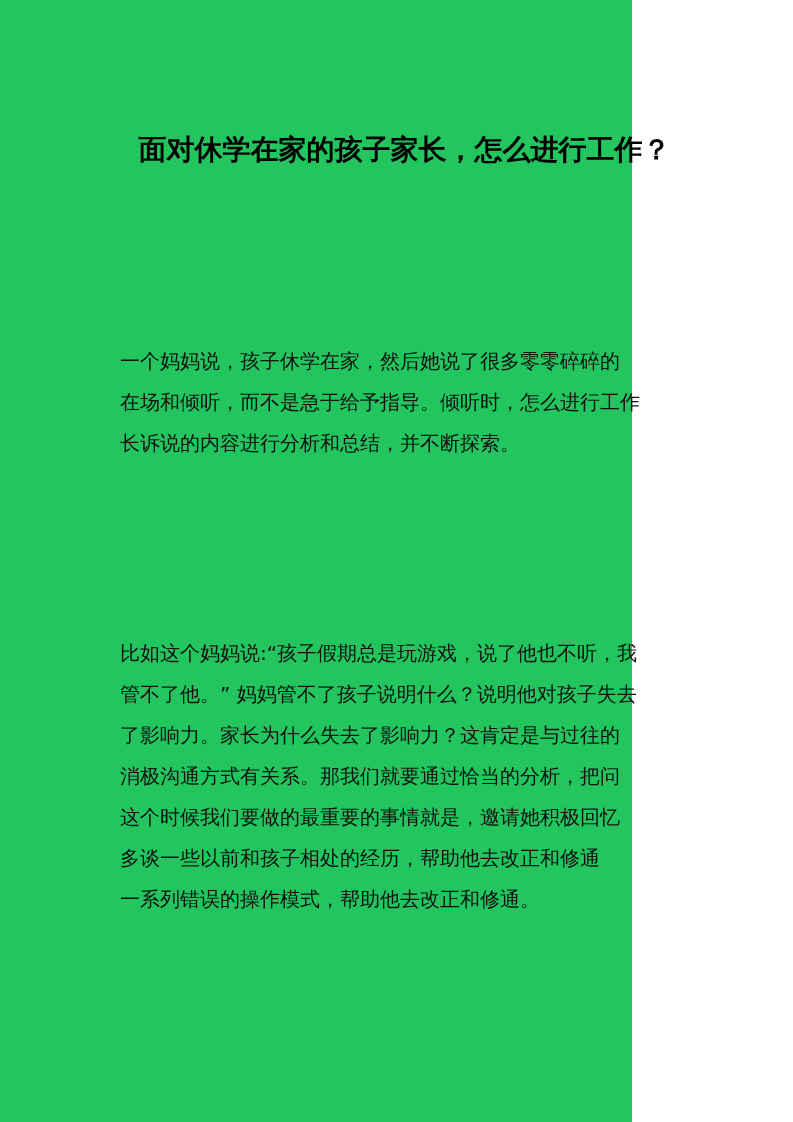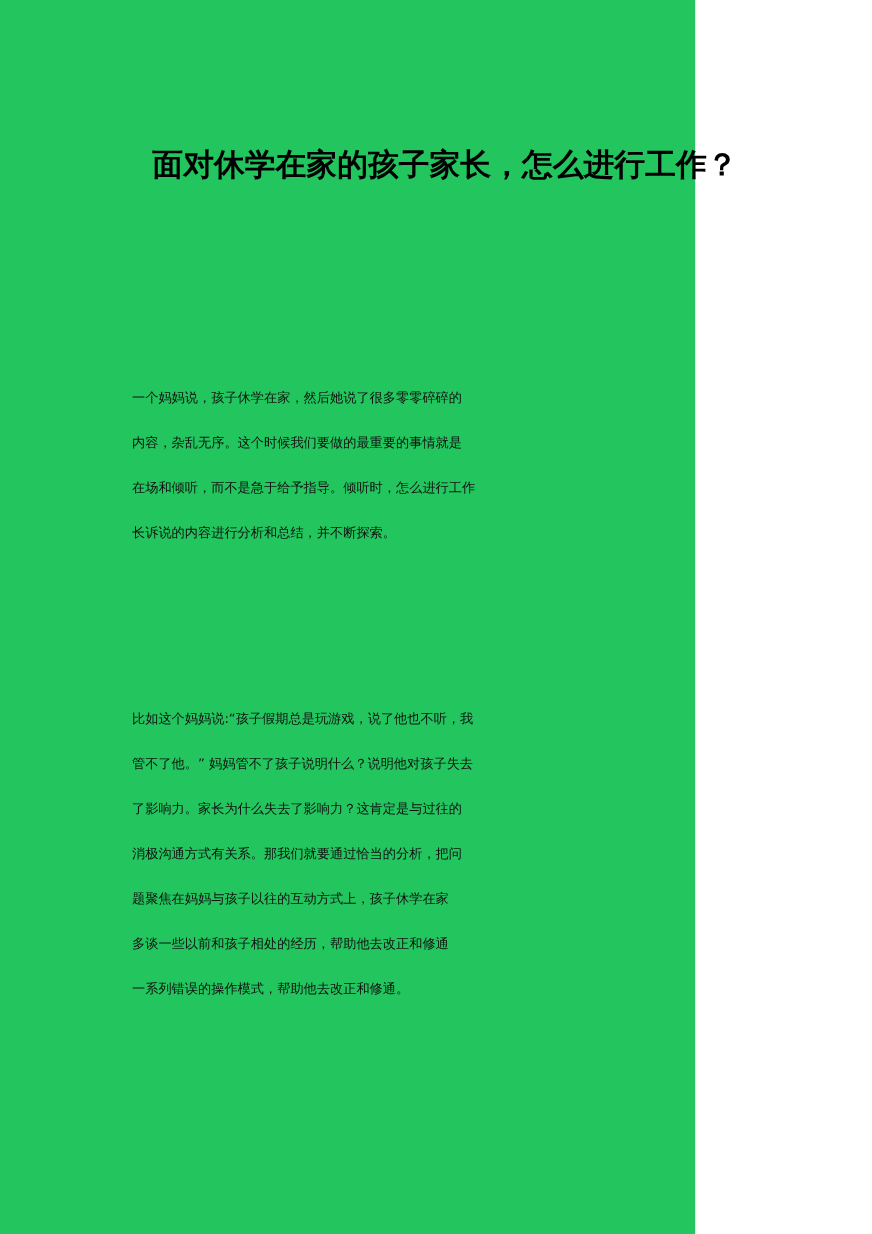--- a/index.html
+++ b/index.html
@@ -35,47 +35,46 @@
       color: #000000;
       margin: 0;
       padding-left: 16px;
       box-sizing: border-box;
     }
     .para {
       position: absolute;
       left: 120px;
       width: 556px;
       margin: 0;
-      font-size: 12px;
+      font-size: 20px;
       line-height: 41px;
       color: #111111;
       text-align: justify;
     }
     .para .line {
       display: block;
       white-space: nowrap;
     }
     #para1 { top: 341px; }
     #para2 { top: 633px; }
   </style>
 </head>
 <body>
 
 <div class="page">
   <h1 class="title">面对休学在家的孩子家长，怎么进行工作？</h1>
 
   <p class="para" id="para1">
     <span class="line">一个妈妈说，孩子休学在家，然后她说了很多零零碎碎的</span>
-    <span class="line">内容，杂乱无序。这个时候我们要做的最重要的事情就是</span>
     <span class="line">在场和倾听，而不是急于给予指导。倾听时，怎么进行工作</span>
     <span class="line">长诉说的内容进行分析和总结，并不断探索。</span>
   </p>
 
   <p class="para" id="para2">
     <span class="line">比如这个妈妈说:“孩子假期总是玩游戏，说了他也不听，我</span>
     <span class="line">管不了他。” 妈妈管不了孩子说明什么？说明他对孩子失去</span>
     <span class="line">了影响力。家长为什么失去了影响力？这肯定是与过往的</span>
     <span class="line">消极沟通方式有关系。那我们就要通过恰当的分析，把问</span>
-    <span class="line">题聚焦在妈妈与孩子以往的互动方式上，孩子休学在家</span>
+    <span class="line">这个时候我们要做的最重要的事情就是，邀请她积极回忆</span>
     <span class="line">多谈一些以前和孩子相处的经历，帮助他去改正和修通</span>
     <span class="line">一系列错误的操作模式，帮助他去改正和修通。</span>
   </p>
 </div>
 
 </body></html>

